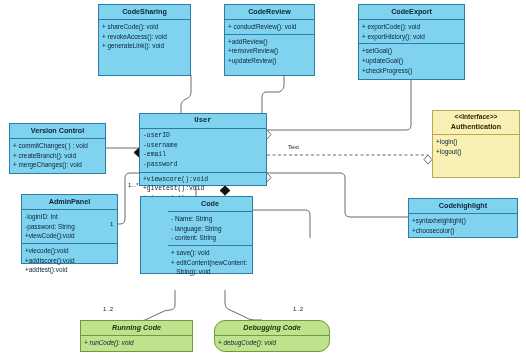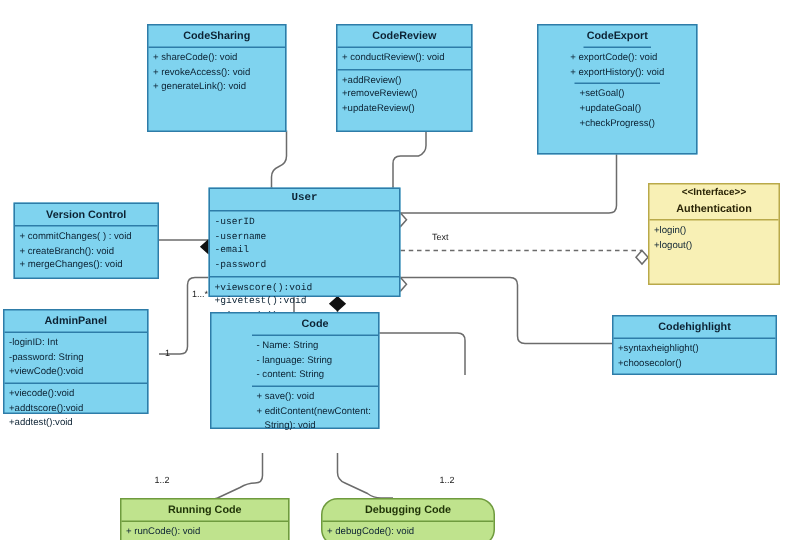--- a/index.html
+++ b/index.html
@@ -3,31 +3,31 @@
 <meta charset="utf-8">
 <style>
   * { box-sizing: border-box; }
   html, body { margin:0; padding:0; }
   body {
     width:526px; height:360px; position:relative;
     background:#ffffff;
     font-family:"Liberation Sans", sans-serif;
     overflow:hidden;
   }
-  #canvas { position:absolute; inset:0;margin-top:12px; }
+  #canvas { position:absolute; inset:0; }
   svg.wires { position:absolute; left:0; top:0; width:526px; height:360px; pointer-events:none; }
 
   .cls {
     position:absolute;
     border:1px solid #3a7ca5;
     background:#7ed4f0;
     display:flex; flex-direction:column;
   }
   .cls.blue { background:#7fd3ef; border-color:#2e7ca8; }
-  .cls.green { background:#bfe38d; border-color:#6f9b3e; }
+  .cls.green { background:#bfe38d; border-color:#6f9b3e;font-style:italic; }
   .cls.yellow { background:#f8f0b5; border-color:#b9a94a; }
 
   .cls .title {
     text-align:center;
     font-weight:bold;
     font-size:7.2px;
     line-height:1.35;
     padding:2px 2px 2.5px 2px;
     border-bottom:1px solid #2e7ca8;
     color:#0c2233;
@@ -122,21 +122,21 @@
     <div class="sect">
       <div class="row">+ conductReview(): void</div>
     </div>
     <div class="sect grow">
       <div class="row">+addReview()</div>
       <div class="row">+removeReview()</div>
       <div class="row">+updateReview()</div>
     </div>
   </div>
 
-  <div class="cls blue" style="left:358px; top:4px; width:107px; height:87px;align-items:center;">
+  <div class="cls blue" style="left:358px; top:4px; width:107px; height:76px;">
     <div class="title">CodeExport</div>
     <div class="sect">
       <div class="row">+ exportCode(): void</div>
       <div class="row">+ exportHistory(): void</div>
     </div>
     <div class="sect grow">
       <div class="row">+setGoal()</div>
       <div class="row">+updateGoal()</div>
       <div class="row">+checkProgress()</div>
     </div>
@@ -170,21 +170,21 @@
     <div class="title">
       <span class="stereo">&lt;&lt;Interface&gt;&gt;</span>
       <span class="iname">Authentication</span>
     </div>
     <div class="sect grow">
       <div class="row">+login()</div>
       <div class="row">+logout()</div>
     </div>
   </div>
 
-  <div class="cls blue" style="left:2px; top:194px; width:97px; height:70px;">
+  <div class="cls blue" style="left:21px; top:194px; width:97px; height:70px;">
     <div class="title">AdminPanel</div>
     <div class="sect">
       <div class="row">-loginID: Int</div>
       <div class="row">-password: String</div>
       <div class="row">+viewCode():void</div>
     </div>
     <div class="sect grow">
       <div class="row">+viecode():void</div>
       <div class="row">+addtscore():void</div>
       <div class="row">+addtest():void</div>

